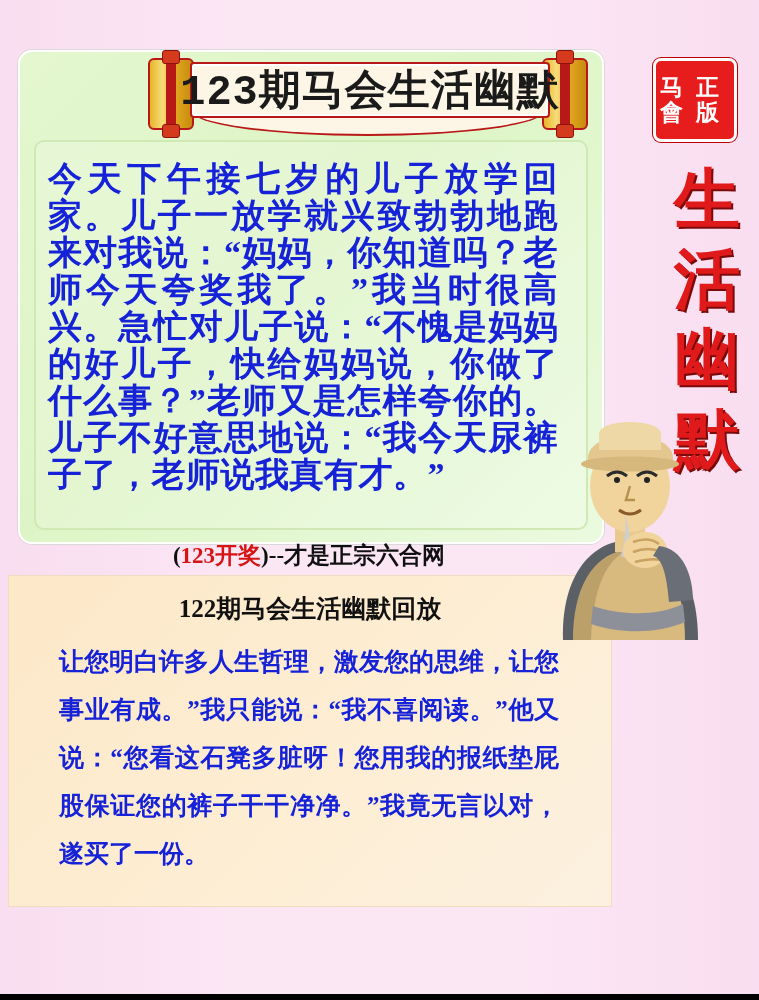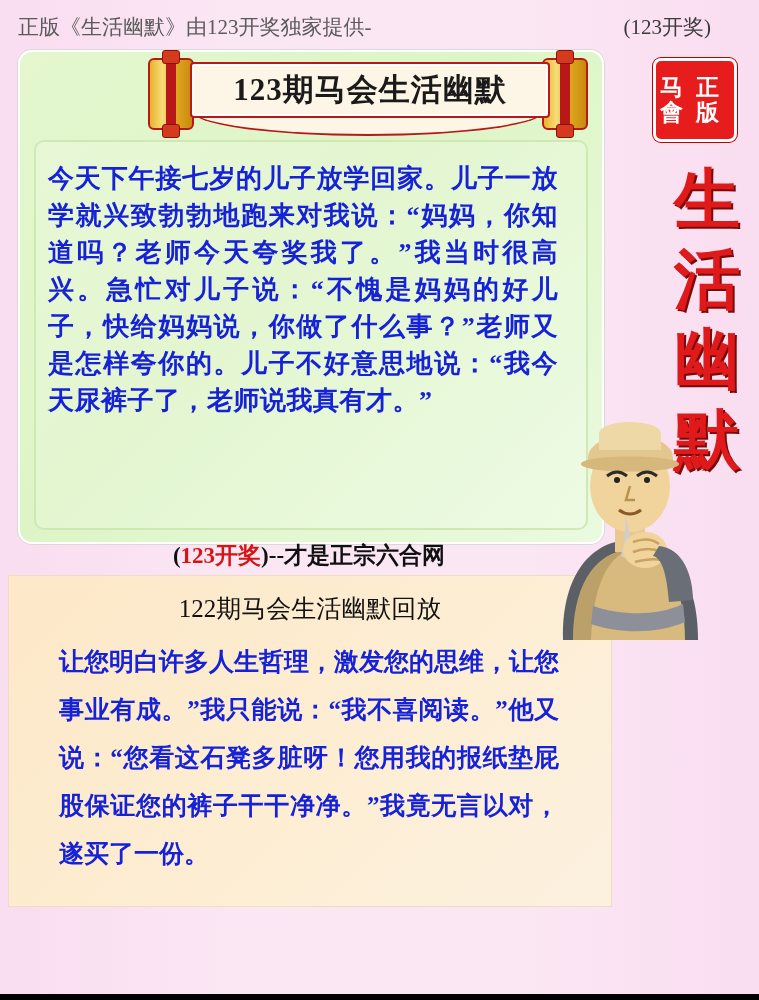--- a/index.html
+++ b/index.html
@@ -100,23 +100,23 @@
     top: 52px;
     width: 356px;
     height: 26px;
     background: #fdf6e6;
     border: 2px solid #b81818;
     border-top: none;
     border-radius: 0 0 50% 50% / 0 0 100% 100%;
     box-sizing: border-box;
   }
   .banner-title {
-    font-family: Liberation Serif, serif;
-    font-weight: bold;
-    font-size: 31px;
+    font-family: Liberation Mono, monospace;
+    font-weight: bold;
+    font-size: 42px;
     color: #1a1a1a;
     letter-spacing: 1px;
     white-space: nowrap;
     position: relative;
     z-index: 4;
   }
   .roller {
     position: absolute;
     top: 0;
     width: 46px;
@@ -151,21 +151,21 @@
   .roller .knob.top { top: -10px; }
   .roller .knob.bot { bottom: -10px; }
 
   
   .joke-text {
     position: absolute;
     left: 48px;
     top: 160px;
     width: 510px;
     font-family: "Liberation Serif", serif;
-    font-size: 26px;
+    font-size: 34px;
     line-height: 37px;
     color: #1622d8;
     font-weight: bold;
     letter-spacing: 0.5px;
     text-align: justify;
   }
 
   .green-caption {
     position: absolute;
     left: 18px;
@@ -193,21 +193,21 @@
     border: 1px solid #f0dcc0;
   }
   .orange-title {
     position: absolute;
     left: 0;
     top: 16px;
     width: 602px;
     text-align: center;
     font-family: "Liberation Serif", serif;
     font-size: 25px;
-    font-weight: normal;
+    font-weight: bold;
     color: #111111;
   }
   .orange-text {
     position: absolute;
     left: 50px;
     top: 62px;
     width: 500px;
     font-family: "Liberation Serif", serif;
     font-size: 25px;
     line-height: 48px;
@@ -296,24 +296,20 @@
     width: 759px;
     height: 6px;
     background: #000;
   }
 </style>
 </head>
 <body>
 
 <div class="page">
 
-  <div class="top-bar">
-    <div class="top-left">正版《生活幽默》由123开奖独家提供-</div>
-    <div class="top-right">(123开奖)</div>
-  </div>
 
   <div class="green-panel">
     <div class="green-inner"></div>
   </div>
 
   <div class="scroll-banner">
     <div class="roller left">
       <div class="rod"></div>
       <div class="knob top"></div>
       <div class="knob bot"></div>

